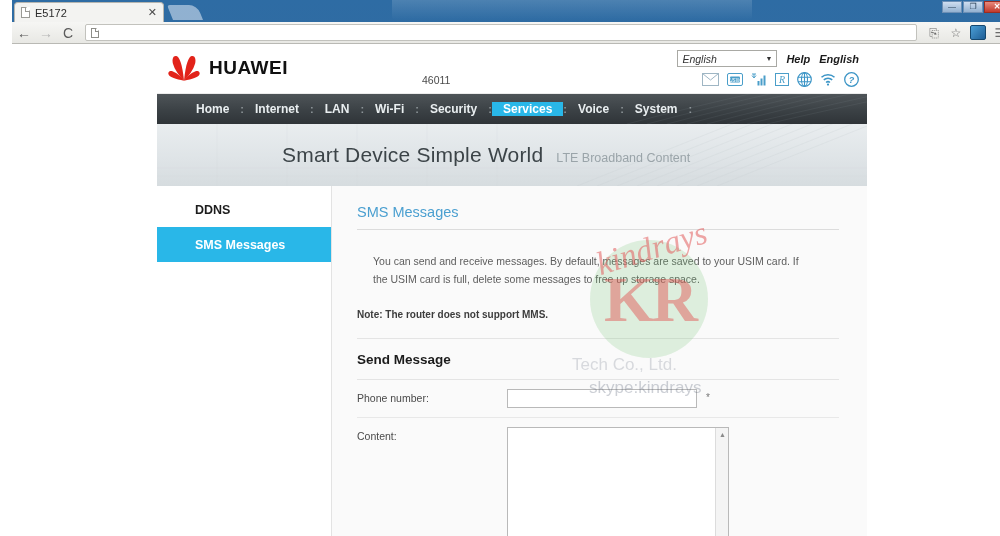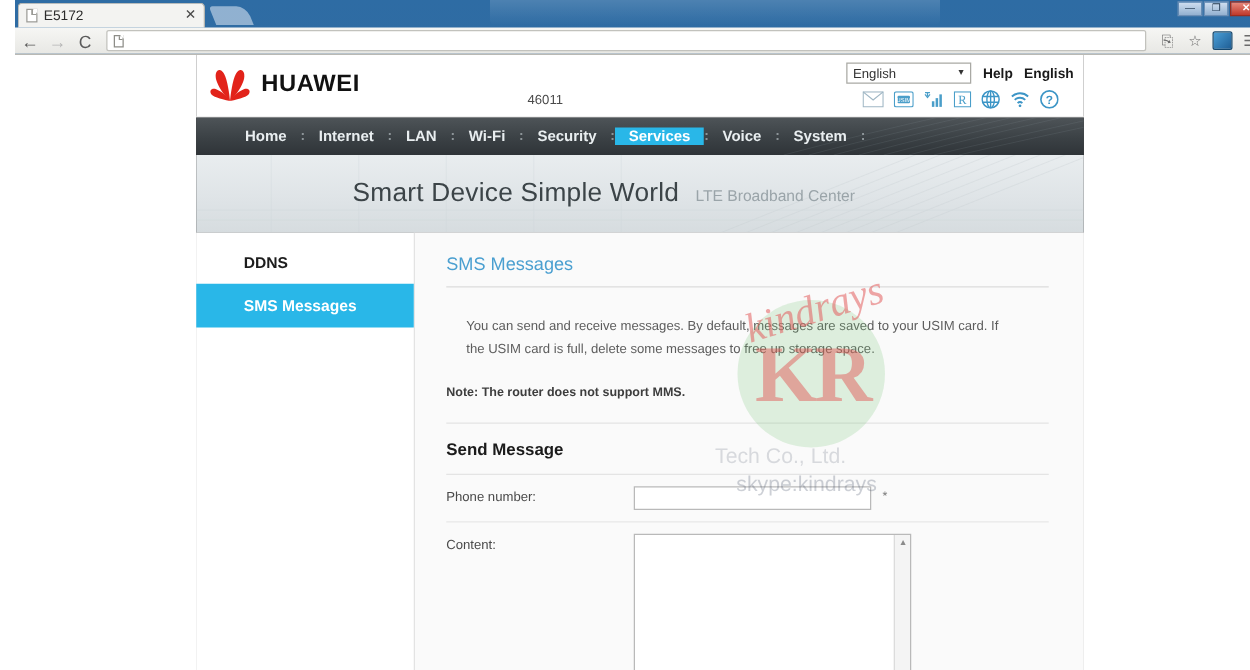--- a/index.html
+++ b/index.html
@@ -115,21 +115,21 @@
 
   
   .viewport {
     position: absolute; left: 0; top: 44px; width: 1000px; height: 492px;
     background: #ffffff; overflow: hidden;
   }
 
   
   .router {
     position: absolute; left: 145px; top: 0; width: 710px; height: 492px;
-    background: #000000;
+    background: #fef9c3;
   }
 
   
   .r-header {
     position: relative; height: 50px; background: #ffffff;
     border-bottom: 1px solid #ececec;
   }
   .logo-wrap {
     position: absolute; left: 10px; top: 9px;
     display: flex; align-items: center; gap: 8px;
@@ -138,21 +138,21 @@
   .logo-text {
     font-size: 19px; font-weight: bold; color: #111;
     letter-spacing: .5px; font-family: "Liberation Sans", sans-serif;
   }
   .operator-code {
     position: absolute; left: 265px; top: 30px;
     font-size: 10.5px; color: #4a4a4a;
   }
   .hdr-right {
     position: absolute; right: 8px; top: 6px;
-    display: flex; flex-direction: column; align-items: center; gap: 5px;
+    display: flex; flex-direction: column; align-items: flex-end; gap: 5px; font-style: italic;
   }
   .hdr-row1 { display: flex; align-items: center; gap: 9px; }
   .lang-select {
     width: 100px; height: 17px;
     border: 1px solid #a9a9a4; background: #fff;
     font-size: 10.5px; color: #333;
     display: flex; align-items: center; justify-content: space-between;
     padding: 0 4px; cursor: pointer;
   }
   .lang-caret { font-size: 7px; color: #333; }
@@ -436,21 +436,21 @@
                 <path d="M0 52 H710"></path>
               <path d="M60 0 V62"></path>
                 <path d="M130 0 V62"></path>
                 <path d="M200 0 V62"></path>
               <path d="M270 0 V62"></path>
                 <path d="M340 0 V62"></path>
             </g>
           </svg>
           <div class="banner-text">
             <span class="banner-main">Smart Device  Simple World</span>
-            <span class="banner-sub">LTE Broadband Center</span>
+            <span class="banner-sub">LTE Broadband Content</span>
           </div>
         </div>
 
         <div class="r-body">
           <div class="r-side">
             <div class="side-item">
               <span>DDNS</span>
             </div>
             <div class="side-item active">
               <span>SMS Messages</span>

